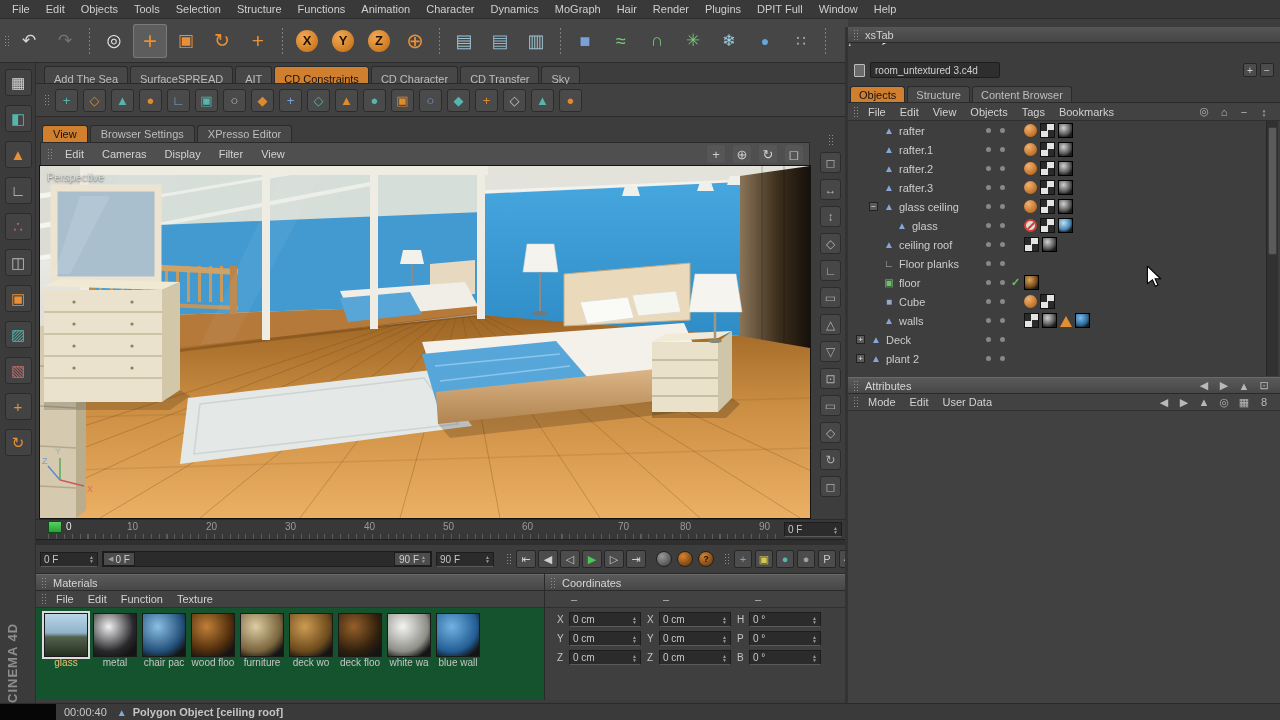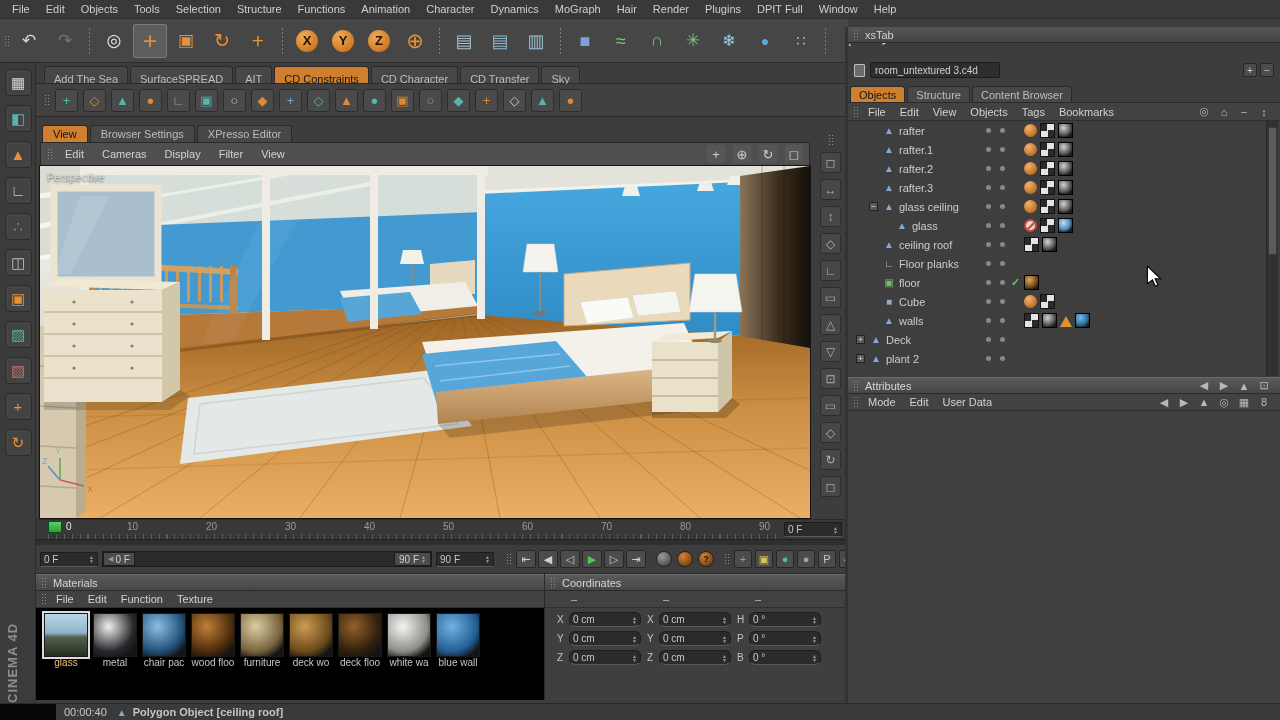--- a/index.html
+++ b/index.html
@@ -63,39 +63,39 @@
 .stepper{display:flex;flex-direction:column;justify-content:center;line-height:4px;}
 .stepper span{font-size:5px;color:#9a9a9a;}
 .spinner{width:58px;flex:none;}
 .slider{width:330px;height:16px;background:#2b2b2b;border:1px solid #1d1d1d;position:relative;flex:none;display:flex;align-items:center;}
 .grip{background:#4c4c4c;border:1px solid #1c1c1c;height:14px;font-size:10px;color:#cfcfcf;display:flex;align-items:center;padding:0 4px;gap:2px;}
 .grip.right{margin-left:auto;}
 .t-btn{width:20px;height:18px;background:#4c4c4c;border:1px solid #262626;border-radius:2px;display:flex;align-items:center;justify-content:center;color:#cfcfcf;font-size:11px;flex:none;}
 .circ{width:16px;height:16px;border-radius:50%;border:1px solid #222;display:flex;align-items:center;justify-content:center;font-size:9px;color:#1c1000;font-weight:bold;flex:none;}
 .x-icon{width:18px;height:18px;background:#4c4c4c;border:1px solid #262626;border-radius:2px;display:flex;align-items:center;justify-content:center;font-size:11px;flex:none;}
 
-.materials{left:36px;top:574px;width:509px;height:126px;background:#000000;border-right:1px solid #2a2a2a;}
+.materials{left:36px;top:574px;width:509px;height:126px;background:#14532d;border-right:1px solid #2a2a2a;}
 .panel-header{height:17px;background:linear-gradient(#5a5a5a,#474747);border-top:1px solid #6a6a6a;border-bottom:1px solid #2a2a2a;display:flex;align-items:center;gap:6px;padding:0 5px;color:#d6d6d6;}
 .menu-row{height:17px;background:#424242;border-bottom:1px solid #2f2f2f;display:flex;align-items:center;gap:2px;padding:0 5px;color:#c4c4c4;}
 .menu-row .mitem{padding:0 7px;}
 .mat-list{display:flex;gap:5px;padding:5px 0 0 8px;}
 .mat{width:44px;flex:none;}
 .mat-thumb{width:44px;height:44px;border:1px solid #1a1a1a;}
 .mat.selected .mat-thumb{outline:2px solid #dcdcdc;}
 .mat-name{font-size:10px;color:#c6c6c6;text-align:center;height:13px;overflow:hidden;white-space:nowrap;}
 .mat.selected .mat-name{color:#f0c070;}
 
 .coords{left:545px;top:574px;width:303px;height:126px;background:#3f3f3f;}
 .coord-headers{display:flex;height:17px;background:#424242;border-bottom:1px solid #2f2f2f;align-items:center;color:#bdbdbd;}
 .coord-headers .hd{width:92px;padding-left:26px;}
 .coord-grid{display:flex;padding:4px 0 0 12px;gap:6px;}
 .coord-col{display:flex;flex-direction:column;gap:4px;}
 .coord-row{display:flex;align-items:center;gap:3px;}
 .coord-label{width:9px;color:#c4c4c4;font-size:10px;}
-.coord-field{width:72px;border-radius:6px;}
+.coord-field{width:72px;}
 .coord-bottom{display:flex;align-items:center;gap:10px;padding:7px 0 0 12px;}
 .select{width:82px;height:15px;background:#2f2f2f;border:1px solid #1d1d1d;border-bottom-color:#5a5a5a;display:flex;align-items:center;padding:0 4px;color:#c8c8c8;font-size:10px;}
 .select .arrow{margin-left:auto;font-size:7px;color:#9a9a9a;}
 .apply-btn{width:84px;height:16px;background:linear-gradient(#6a6a6a,#4b4b4b);border:1px solid #242424;border-radius:2px;color:#e0e0e0;display:flex;align-items:center;justify-content:center;font-size:10px;margin-left:24px;}
 
 .right-sep{left:845px;top:27px;width:3px;height:676px;background:#333;}
 .xstab{left:848px;top:27px;width:432px;height:16px;background:linear-gradient(#565656,#454545);border-bottom:1px solid #2a2a2a;display:flex;align-items:center;gap:6px;padding:0 5px;color:#d2d2d2;}
 .file-row{left:848px;top:57px;width:432px;height:26px;background:#3d3d3d;display:flex;align-items:center;gap:5px;padding:0 6px;}
 .doc-icon{width:11px;height:13px;border:1px solid #bdbdbd;border-radius:1px;background:#6a6a6a;}
 .file-box{width:130px;height:16px;background:#2e2e2e;border:1px solid #1c1c1c;border-radius:2px;color:#d0d0d0;font-size:10px;display:flex;align-items:center;padding:0 4px;white-space:nowrap;overflow:hidden;}
@@ -583,21 +583,21 @@
   <div class="abs timeline">
     <div class="ruler">
       <div class="marker"></div>
     <div class="tick-label current" style="left: 30px;">0</div>
         <div class="tick-label" style="left: 91px;">10</div>
         <div class="tick-label" style="left: 170px;">20</div>
         <div class="tick-label" style="left: 249px;">30</div>
         <div class="tick-label" style="left: 328px;">40</div>
         <div class="tick-label" style="left: 407px;">50</div>
         <div class="tick-label" style="left: 486px;">60</div>
-        <div class="tick-label" style="left: 565px;">70</div>
+        <div class="tick-label" style="left: 582px;">70</div>
         <div class="tick-label" style="left: 644px;">80</div>
         <div class="tick-label" style="left: 723px;">90</div>
       </div>
     <div class="minor-ticks"></div>
     <div class="tl-band2"></div>
     <div class="frame-field field">
       <span class="field-val">0 F</span>
       <span class="stepper">
           <span>▲</span>
           <span>▼</span>

